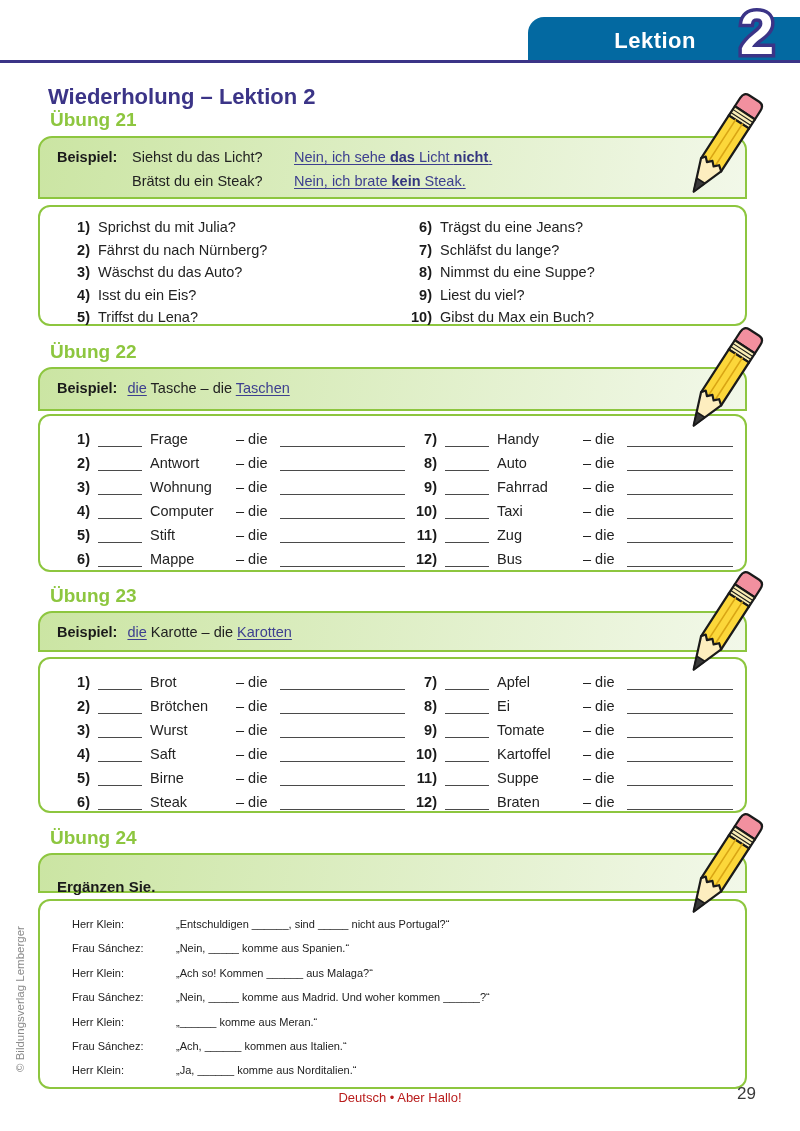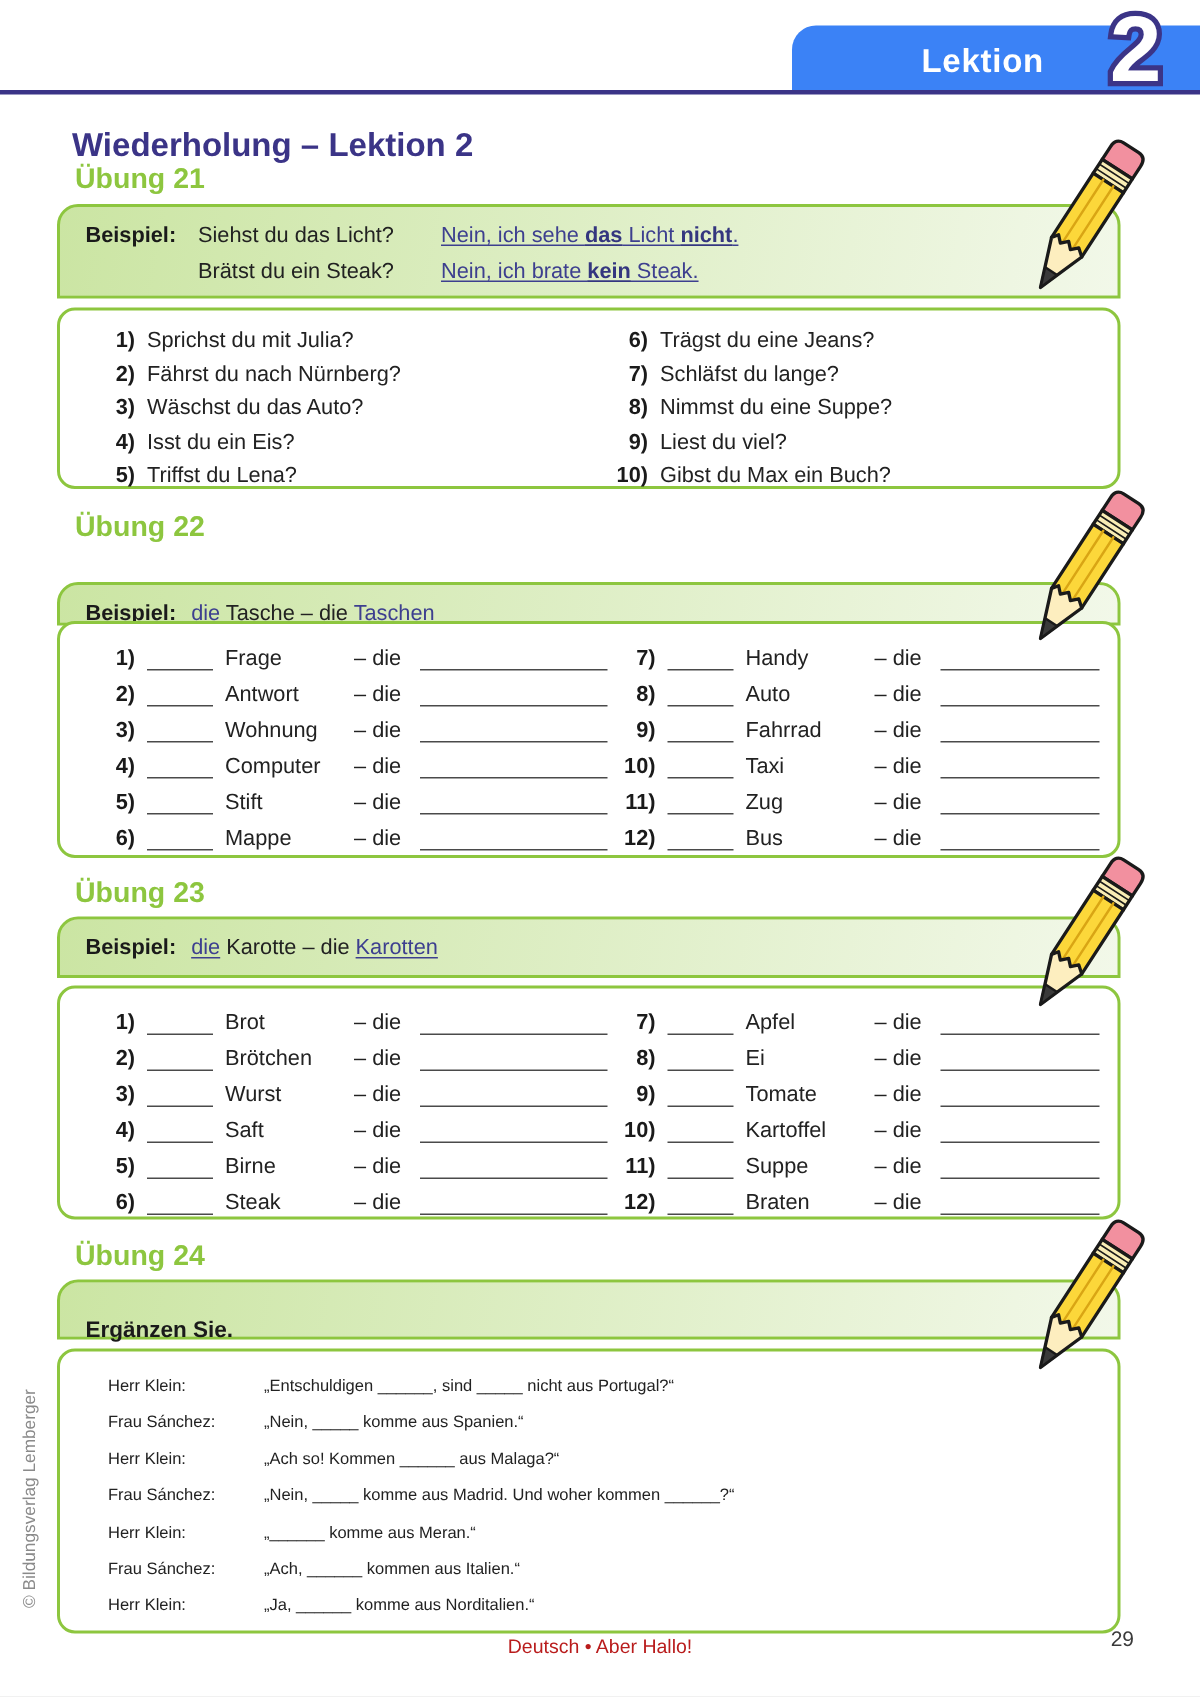--- a/index.html
+++ b/index.html
@@ -4,35 +4,35 @@
 <style>
   * { margin:0; padding:0; box-sizing:border-box; }
   html,body { background:#e8e8e8; }
   .page {
     position:relative; width:800px; height:1131px; margin:0 auto;
     background:#ffffff; overflow:hidden;
     font-family:"Liberation Sans","DejaVu Sans",sans-serif; color:#222;
   }
   
   .tab { position:absolute; left:528px; top:17px; width:272px; height:45px;
-         background:#3b82f6; border-radius:16px 0 0 0; }
+         background:#0369a1; border-radius:16px 0 0 0; }
   .tab-label { position:absolute; right:104px; top:11px; color:#fff; font-weight:bold;
                font-size:22px; letter-spacing:.5px; }
   .tab-num { position:absolute; right:12px; top:1px; overflow:visible; }
   .rule { position:absolute; left:0; top:60px; width:800px; height:3px; background:#3b3487; }
   .heading { position:absolute; left:48px; top:84px; font-size:22px; font-weight:bold; color:#3b3487; }
 
   
   .ex-title { position:absolute; left:50px; font-size:19px; font-weight:bold; color:#8dc63f; }
   #t21{top:109px} #t22{top:341px} #t23{top:585px} #t24{top:827px}
 
   
   .band { position:absolute; left:38px; width:709px; border:2.5px solid #8dc63f;
           border-radius:14px 14px 0 0; background:linear-gradient(100deg,#cbe5a3,#f2f8e9); }
-  #b21{top:136px;height:63px} #b22{top:388px;height:29px}
+  #b21{top:136px;height:63px} #b22{top:367px;height:44px}
   #b23{top:611px;height:41px} #b24{top:853px;height:40px}
 
   
   .qbox { position:absolute; left:38px; width:709px; border:2px solid #8dc63f;
           border-radius:12px; background:#fff; }
   #x21{top:205px;height:121px} #x22{top:414px;height:158px}
   #x23{top:657px;height:156px} #x24{top:899px;height:190px}
 
   
   #u21-examples { padding:7px 0 0 17px; font-size:14.5px; }
@@ -63,21 +63,21 @@
   .dash-die { white-space:nowrap; }
 
   
   #u24-dialog { padding:11px 0 0 32px; font-size:11px; }
   .d-row { display:grid; grid-template-columns:104px 1fr; line-height:24.4px; }
   .d-speaker { color:#222; }
 
   
   .footer { position:absolute; left:0; top:1090px; width:100%; text-align:center;
             font-size:13px; color:#b91c1c; }
-  .pagenum { position:absolute; right:44px; top:1084px; font-size:14px; color:#3a3a3a; }
+  .pagenum { position:absolute; right:44px; top:1084px; font-size:17px; color:#3a3a3a; }
   .copyright { position:absolute; left:14px; top:1072px; transform:rotate(-90deg);
                transform-origin:0 0; white-space:nowrap; font-size:11.5px; color:#8a8a8a; }
 
   .pencil { position:absolute; left:692px; overflow:visible; }
   #p21{top:86px} #p22{top:320px} #p23{top:564px} #p24{top:806px}
 </style>
 </head>
 <body>
 
 <div class="page">

